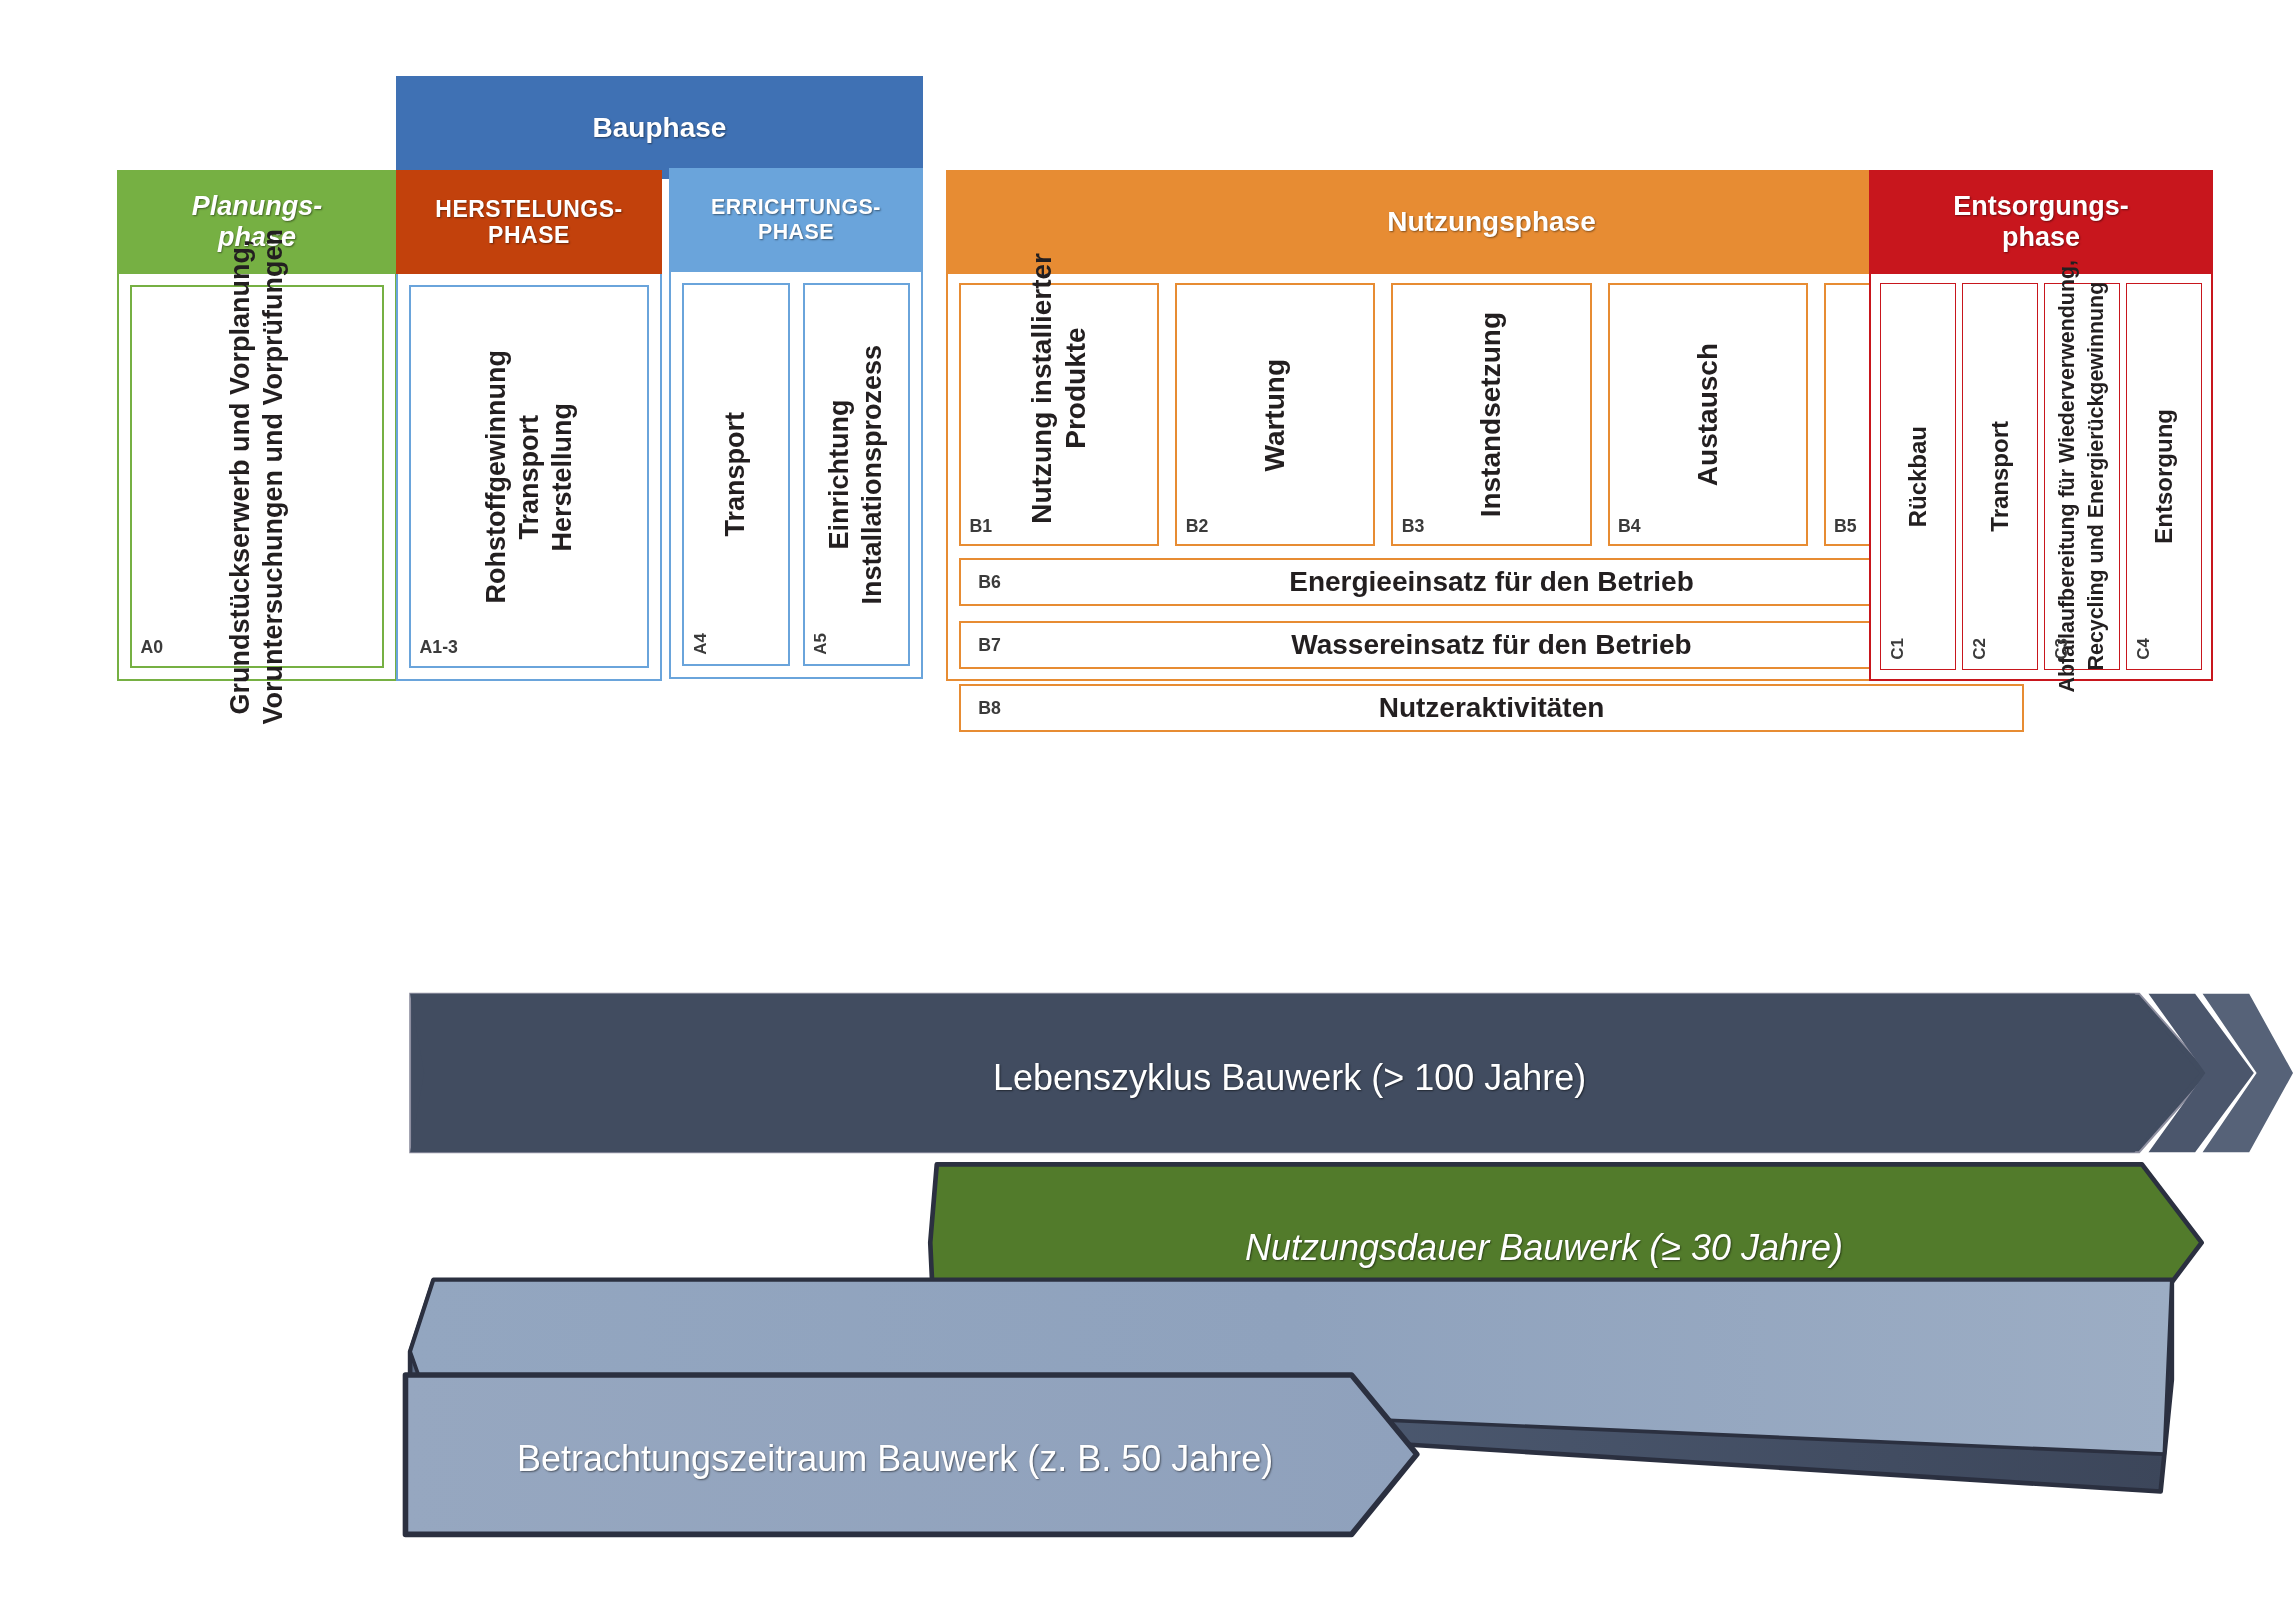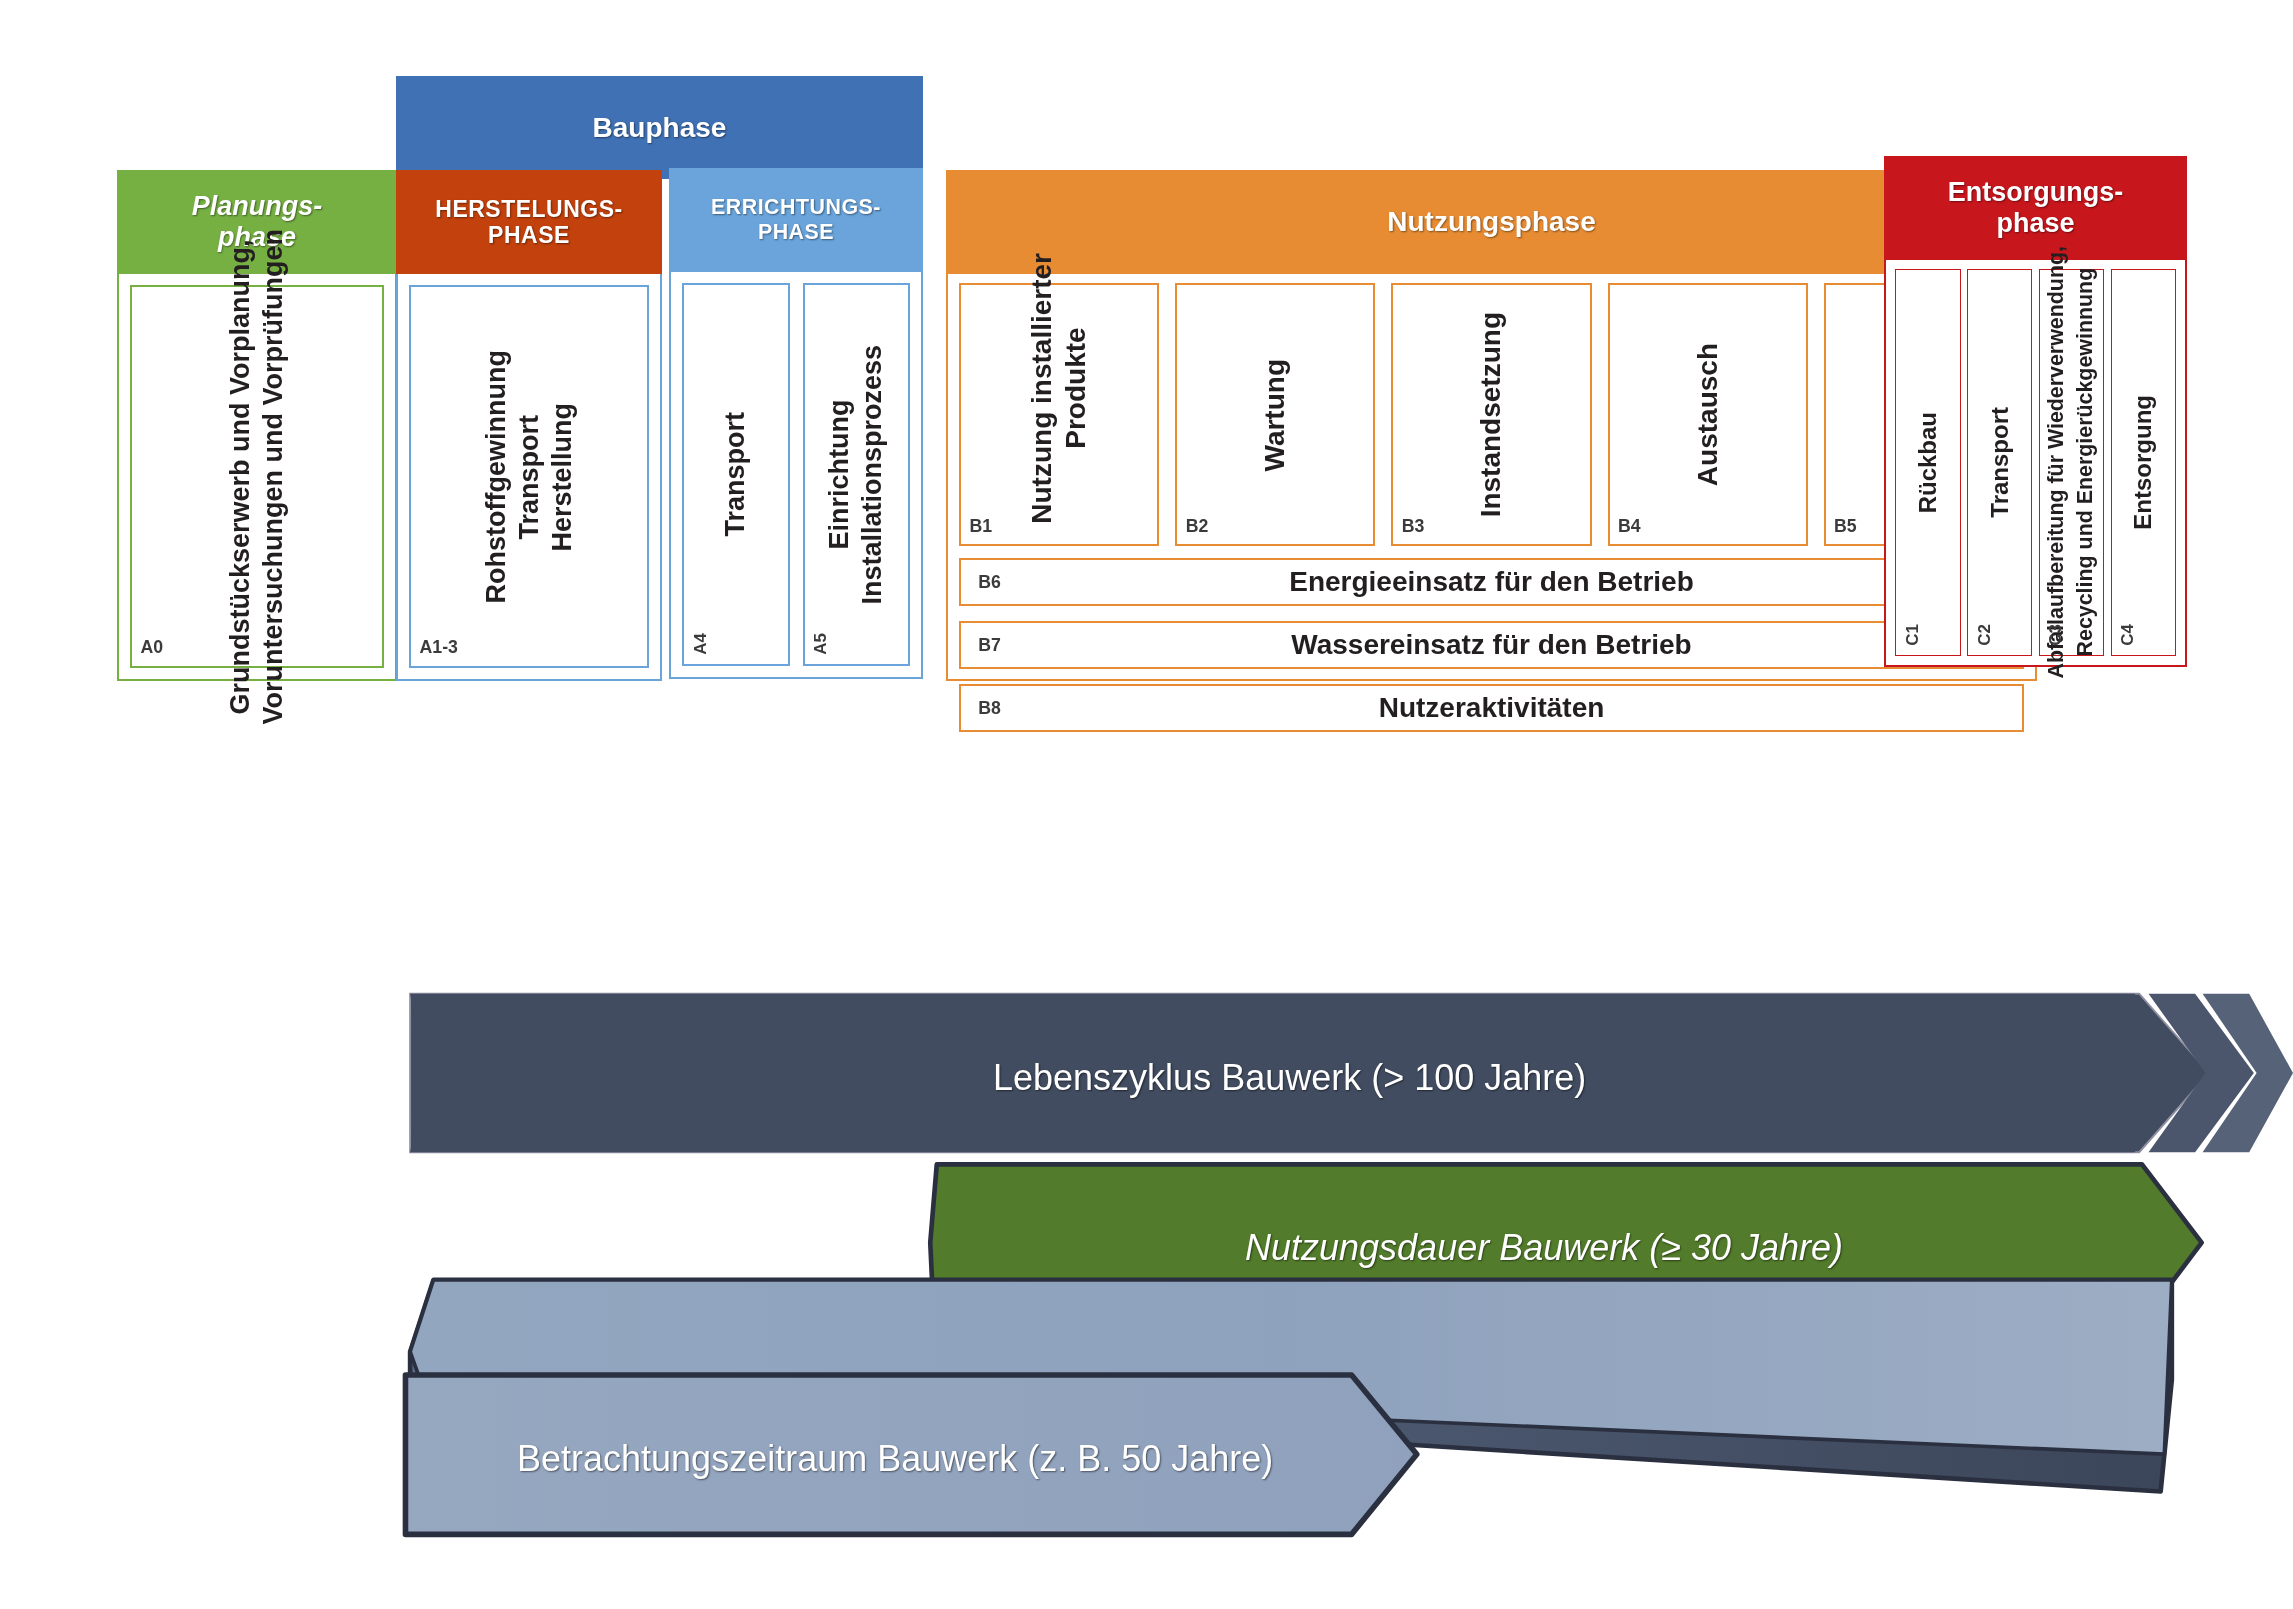--- a/index.html
+++ b/index.html
@@ -37,21 +37,21 @@
   #col-errichtung{left:669px;top:168px;width:254px;}
   #col-errichtung .phase-header{height:104px;background:#6AA4DB;font-size:21.4px;
       letter-spacing:0.5px;}
   #col-errichtung .phase-body{height:298px;border:2.8px solid #6AA4DB;border-top:none;}
 
   #col-nutzung{left:932px;top:170px;width:1105px;padding-left:14px;}
   #col-nutzung .phase-header{height:104px;background:#E78C33;font-size:28px;}
   #col-nutzung .phase-body{height:298px;border:2.8px solid #E78C33;border-top:none;
       flex-direction:column;}
 
-  #col-entsorgung{left:1869px;top:156px;width:303px;margin-left:15px;}
+  #col-entsorgung{left:1869px;top:170px;width:344px;}
   #col-entsorgung .phase-header{height:104px;background:#C8161D;font-size:27px;}
   #col-entsorgung .phase-body{height:298px;border:2.8px solid #C8161D;border-top:none;}
 
   
   .phase-body{height:407px !important;}
 
   
   .vbox{box-sizing:border-box;background:#fff;position:relative;
         display:flex;align-items:center;justify-content:center;}
   .vbox .vtext{writing-mode:vertical-rl;transform:rotate(180deg);

